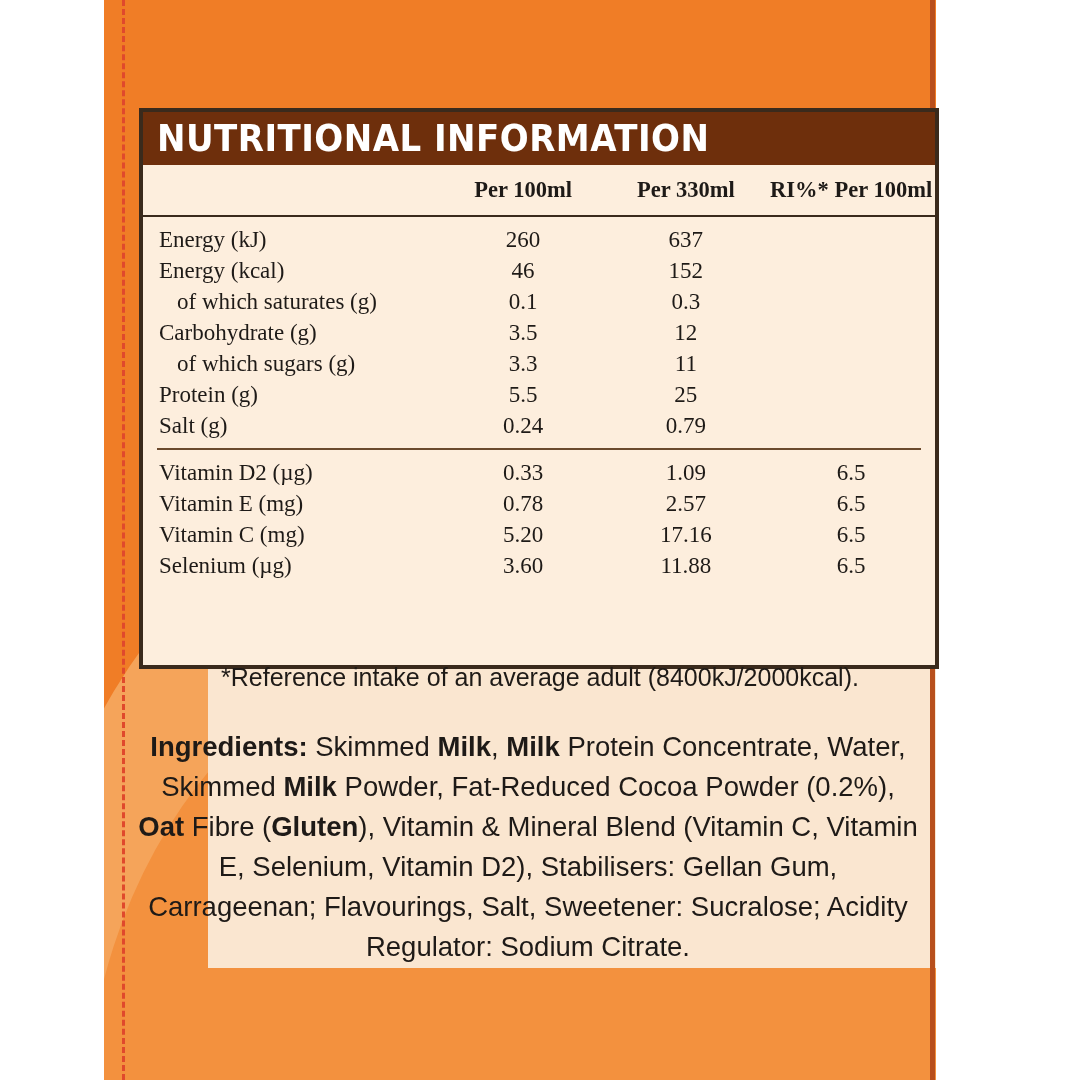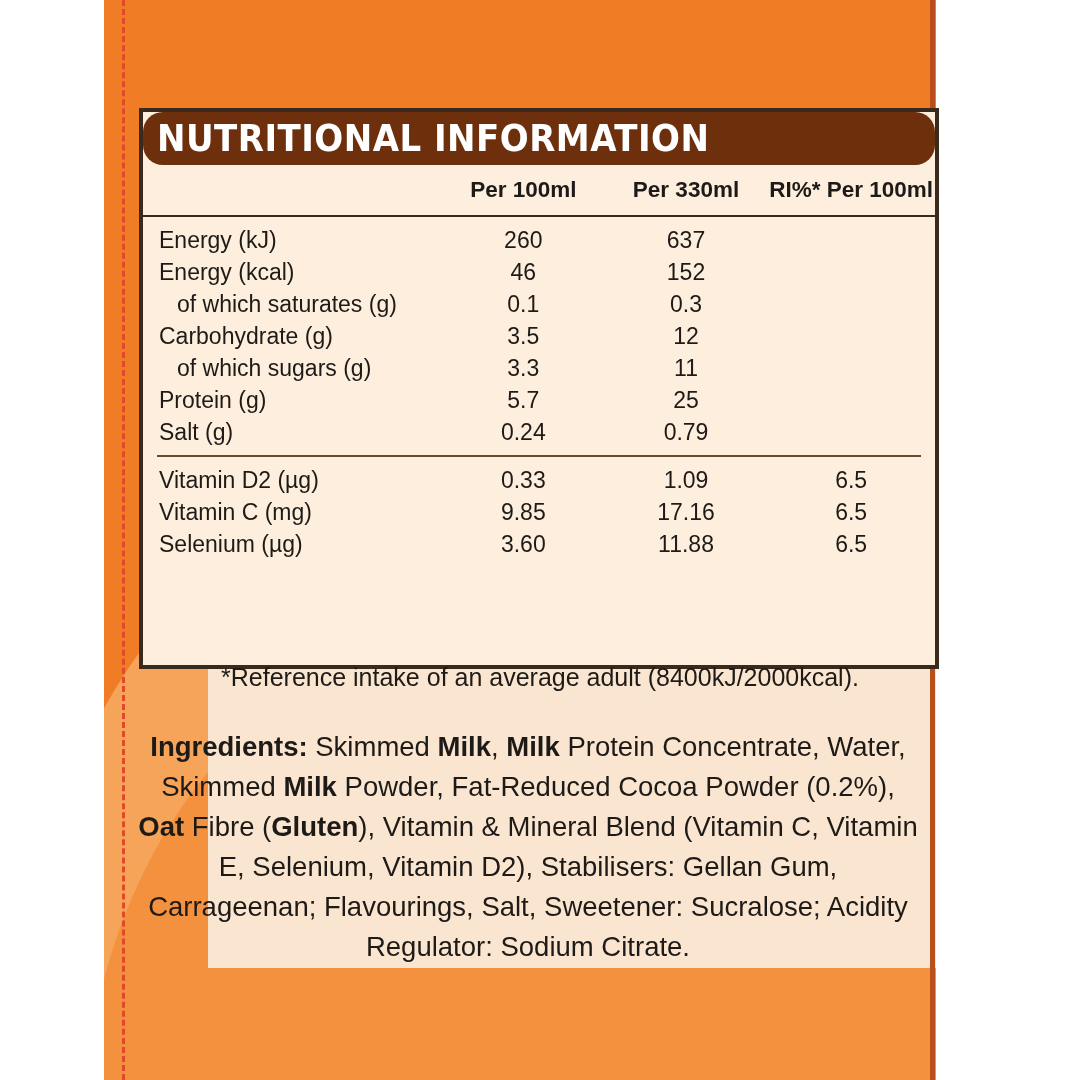--- a/index.html
+++ b/index.html
@@ -117,29 +117,29 @@
     color: #ffffff;
     font-family: "DejaVu Sans", sans-serif;
     font-weight: bold;
     font-size: 37px;
     letter-spacing: 0.5px;
     padding: 8px 14px 10px 14px;
     height: 53px;
     box-sizing: border-box;
     line-height: 38px;
     white-space: nowrap;
-    border-radius: 20px;
   }
   .panel-title span { display: inline-block; transform: scaleX(0.92); transform-origin: left center; }
 
   table.nutri {
     width: 100%;
     border-collapse: collapse;
     font-size: 23px;
     color: #1e1a17;
+    font-family: Liberation Serif, serif;
   }
   table.nutri th {
     font-weight: bold;
     font-size: 22.5px;
     padding: 12px 0 12px 0;
     text-align: center;
     border-bottom: 2.5px solid #3a2a1c;
     color: #1e1a17;
   }
   table.nutri th.c0 { text-align: left; padding-left: 16px; }
@@ -254,21 +254,21 @@
           <td></td>
         </tr>
         <tr>
           <td class="c0 indent">of which sugars (g)</td>
           <td>3.3</td>
           <td>11</td>
           <td></td>
         </tr>
         <tr>
           <td class="c0">Protein (g)</td>
-          <td>5.7</td>
+          <td>5.5</td>
           <td>25</td>
           <td></td>
         </tr>
         <tr class="group-end">
           <td class="c0">Salt (g)</td>
           <td>0.24</td>
           <td>0.79</td>
           <td></td>
         </tr>
 
@@ -278,22 +278,28 @@
             </td>
         </tr>
 
         <tr class="group-start">
           <td class="c0">Vitamin D2 (µg)</td>
           <td>0.33</td>
           <td>1.09</td>
           <td>6.5</td>
         </tr>
         <tr>
+          <td class="c0">Vitamin E (mg)</td>
+          <td>0.78</td>
+          <td>2.57</td>
+          <td>6.5</td>
+        </tr>
+        <tr>
           <td class="c0">Vitamin C (mg)</td>
-          <td>9.85</td>
+          <td>5.20</td>
           <td>17.16</td>
           <td>6.5</td>
         </tr>
         <tr>
           <td class="c0">Selenium (µg)</td>
           <td>3.60</td>
           <td>11.88</td>
           <td>6.5</td>
         </tr>
       </tbody>

